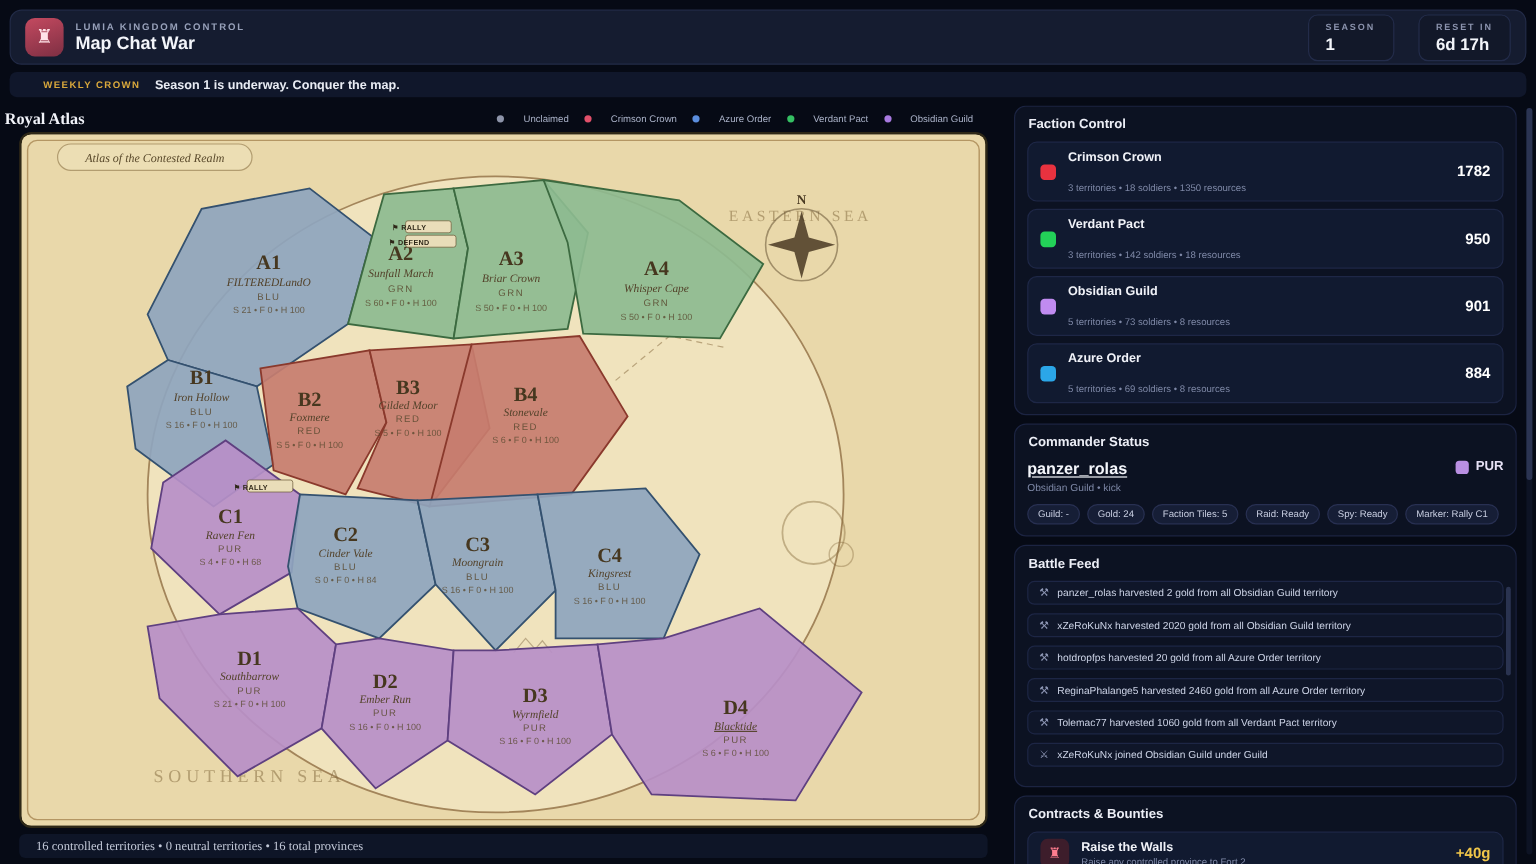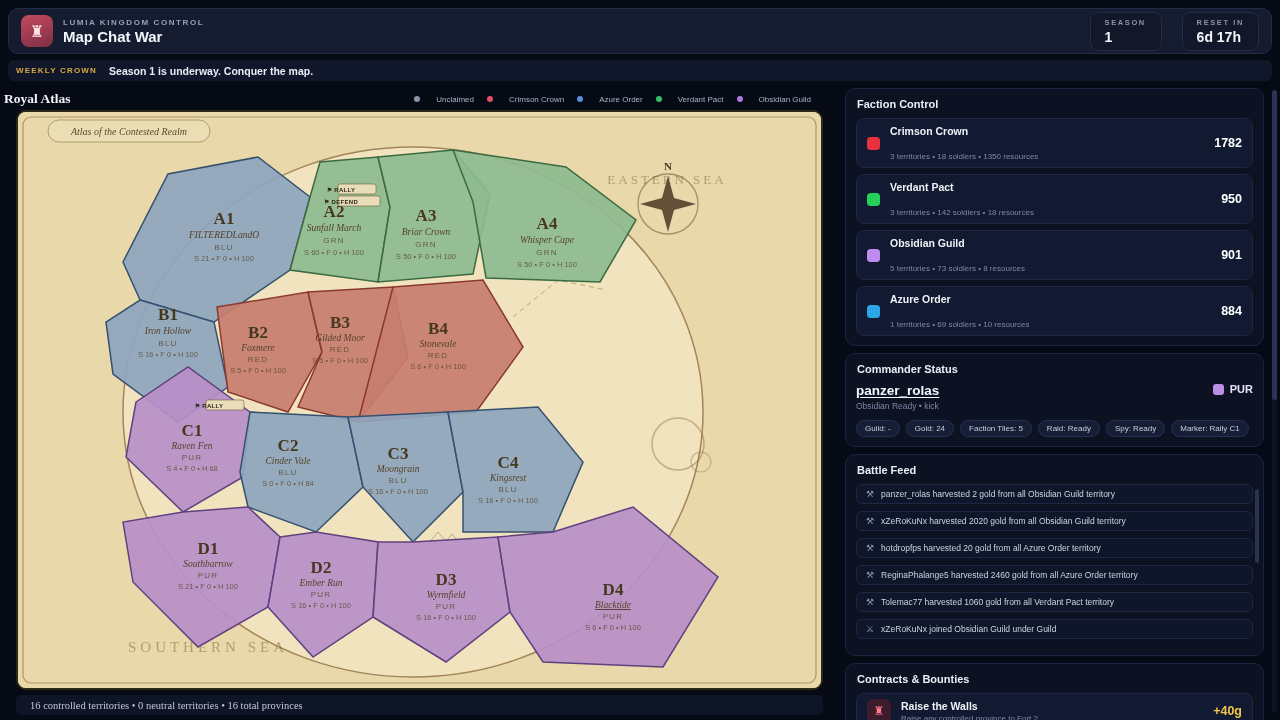--- a/index.html
+++ b/index.html
@@ -9,21 +9,21 @@
   .header{position:absolute;left:8px;top:8px;width:1264px;height:46px;background:#151c30;border:1px solid #222b47;border-radius:10px;display:flex;align-items:center;padding:0 12px;gap:10px}
   .app-icon{width:32px;height:32px;border-radius:8px;background:linear-gradient(160deg,#c44a60,#7e2f43);display:flex;align-items:center;justify-content:center;color:#ffe3e8;font-size:16px;flex:0 0 auto}
   .kicker{font-size:8px;letter-spacing:1.6px;color:#97a0b9;font-weight:700}
   .app-title{font-size:15px;font-weight:700;color:#f3f5fa;margin-top:1px}
   .hstats{margin-left:auto;display:flex;gap:20px}
   .hstat{background:#121829;border:1px solid #232c4a;border-radius:8px;padding:5px 14px;min-width:72px}
   .hstat .lbl{font-size:7.5px;letter-spacing:1.6px;color:#8b93ad;font-weight:700}
   .hstat .val{font-size:14px;font-weight:700;color:#f3f5fa;margin-top:2px}
 
   
-  .banner{position:absolute;left:8px;top:60px;width:1264px;height:21px;background:#10172b;border-radius:6px;display:flex;align-items:center;padding:0 8px;gap:12px}
+  .banner{position:absolute;left:8px;top:60px;width:1264px;height:21px;background:#10172b;border-radius:6px;display:flex;align-items:center;padding:0 28px;gap:12px}
   .banner .tag{font-size:8px;font-weight:700;letter-spacing:1.2px;color:#d9a83c}
   .banner .txt{font-size:10.5px;font-weight:700;color:#e9ecf4}
 
   
   .map-head{position:absolute;left:4px;top:90px;width:807px;height:18px;display:flex;align-items:center}
   .map-title{font-family:"Liberation Serif",serif;font-size:13.5px;font-weight:700;color:#f1f3f9}
   .legend{margin-left:auto;display:flex;gap:13px;align-items:center}
   .legend .li{display:flex;align-items:center;gap:16px}
   .legend .dot{width:6px;height:6px;border-radius:50%}
   .legend .ll{font-size:8px;color:#aab2c8}
@@ -321,32 +321,32 @@
       <span>
           <div class="fname">Obsidian Guild</div>
           <div class="fsub">5 territories • 73 soldiers • 8 resources</div>
         </span>
       <span class="fscore">901</span>
     </div>
     <div class="frow">
       <span class="swatch" style="background: rgb(43, 166, 232);"></span>
       <span>
           <div class="fname">Azure Order</div>
-          <div class="fsub">1 territories • 69 soldiers • 10 resources</div>
+          <div class="fsub">5 territories • 69 soldiers • 8 resources</div>
         </span>
       <span class="fscore">884</span>
     </div>
   </div>
 
   <div class="card">
     <div class="sec-title">Commander Status</div>
     <div class="cmdr-top">
       <span>
         <div class="cmdr-name">panzer_rolas</div>
-        <div class="cmdr-sub">Obsidian Ready • kick</div>
+        <div class="cmdr-sub">Obsidian Guild • kick</div>
       </span>
       <span class="cmdr-tag">
         <span class="sw" style="background: rgb(185, 143, 226);"></span>
         <span class="tg">PUR</span>
       </span>
     </div>
     <div class="chips">
       <span class="chip">Guild: -</span>
       <span class="chip">Gold: 24</span>
       <span class="chip">Faction Tiles: 5</span>

